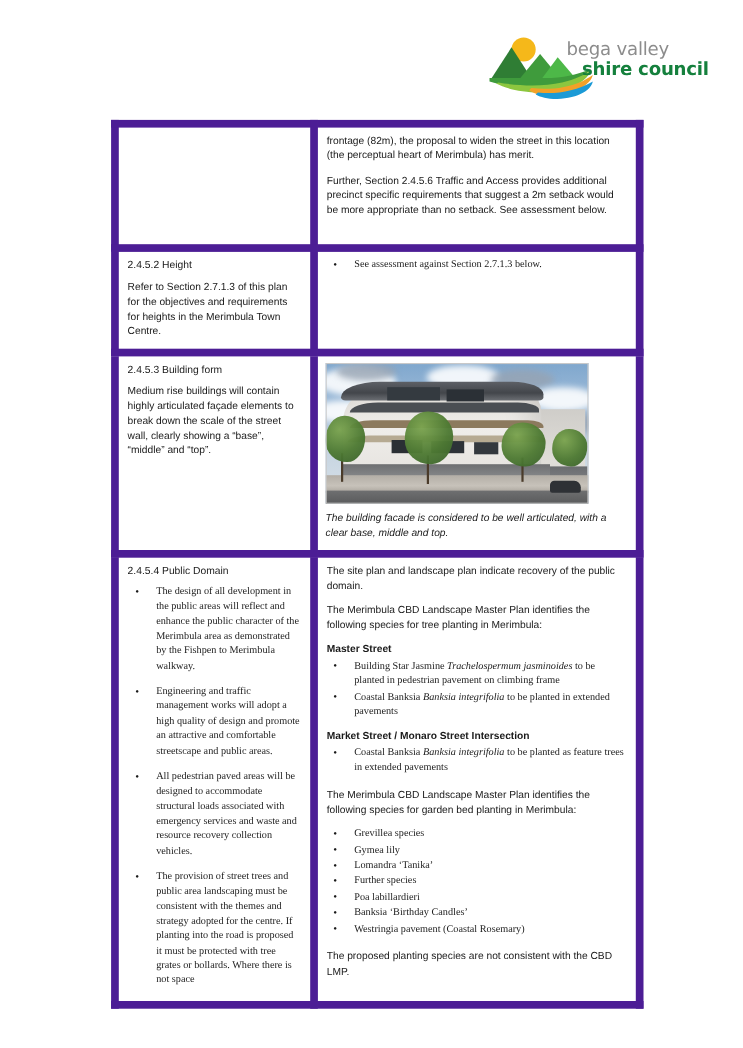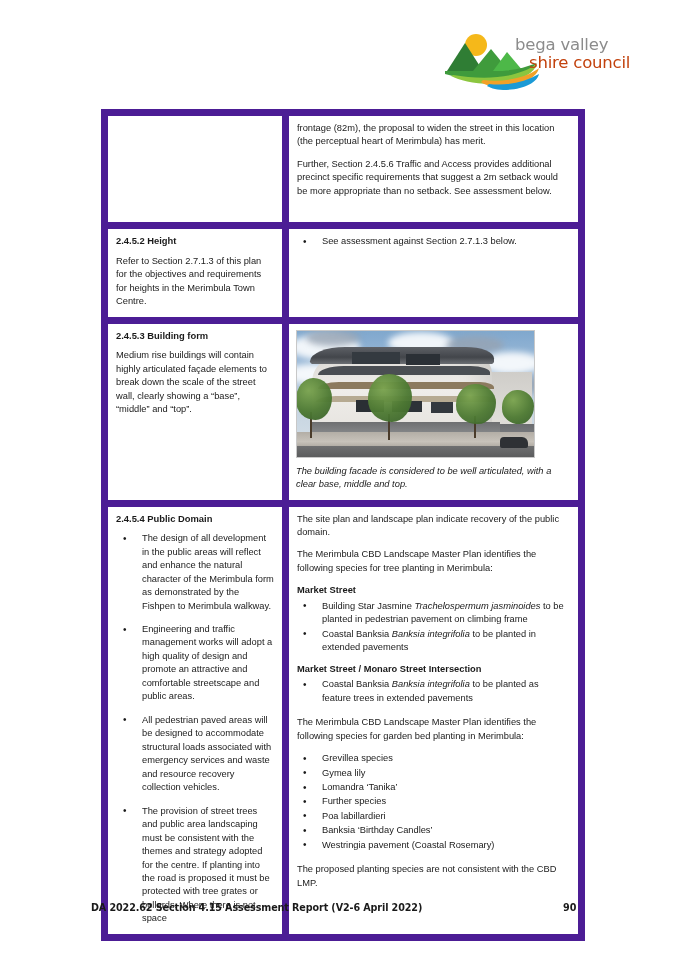--- a/index.html
+++ b/index.html
@@ -56,22 +56,22 @@
     letter-spacing: -0.2px;
     color: #8c8c8c;
     font-weight: 400;
     display: block;
     white-space: nowrap;
   }
   .logo-line2 {
     font-family: "DejaVu Sans", sans-serif;
     font-size: 16.5px;
     letter-spacing: -0.2px;
-    color: #c2410c;
-    font-weight: 400;
+    color: #15803d;
+    font-weight: 700;
     display: block;
     white-space: nowrap;
     margin-left: 14px;
   }
 
   
   .doc-table {
     position: absolute;
     left: 101px;
     top: 109px;
@@ -84,40 +84,41 @@
     vertical-align: top;
     padding: 6px 8px 8px 8px;
     font-size: 9.3px;
     line-height: 1.45;
     color: #1a1a1a;
   }
   .col-left  { width: 181px; }
   .col-right { width: 296px; }
 
   .cell-heading {
-    font-weight: bold;
+    font-weight: normal;
     font-size: 9.4px;
     margin: 0 0 7px 0;
     line-height: 1.35;
   }
   .cell-sub-heading {
     font-weight: bold;
     font-size: 9.3px;
     margin: 8px 0 2px 0;
   }
   .cell-p {
     margin: 0 0 9px 0;
   }
   .cell-p:last-child { margin-bottom: 0; }
   .tight { margin-bottom: 0; font-style: italic; }
 
   ul.bullets {
     margin: 0 0 0 0;
     padding: 0 0 0 17px;
     list-style: none;
+    font-family: Liberation Serif, serif;
   }
   ul.bullets > li {
     position: relative;
     margin: 0 0 10px 0;
     padding-left: 9px;
     line-height: 1.45;
   }
   ul.bullets > li:last-child { margin-bottom: 0; }
   ul.bullets > li::before {
     content: "\2022";
@@ -382,31 +383,31 @@
             <div class="render-edge"></div>
           </div>
           <p class="cell-p tight">The building facade is considered to be well articulated, with a clear base, middle and top.</p>
         </td>
       </tr>
 
       <tr>
         <td>
           <p class="cell-heading">2.4.5.4 Public Domain</p>
           <ul class="bullets">
-            <li>The design of all development in the public areas will reflect and enhance the natural character of the Merimbula form as demonstrated by the Fishpen to Merimbula walkway.</li>
+            <li>The design of all development in the public areas will reflect and enhance the public character of the Merimbula area as demonstrated by the Fishpen to Merimbula walkway.</li>
             <li>Engineering and traffic management works will adopt a high quality of design and promote an attractive and comfortable streetscape and public areas.</li>
             <li>All pedestrian paved areas will be designed to accommodate structural loads associated with emergency services and waste and resource recovery collection vehicles.</li>
             <li>The provision of street trees and public area landscaping must be consistent with the themes and strategy adopted for the centre. If planting into the road is proposed it must be protected with tree grates or bollards. Where there is not space</li>
           </ul>
         </td>
         <td>
           <p class="cell-p">The site plan and landscape plan indicate recovery of the public domain.</p>
           <p class="cell-p">The Merimbula CBD Landscape Master Plan identifies the following species for tree planting in Merimbula:</p>
 
-          <p class="cell-sub-heading">Market Street</p>
+          <p class="cell-sub-heading">Master Street</p>
           <ul class="bullets right-ind compact">
             <li><span>Building Star Jasmine </span><span class="italic">Trachelospermum jasminoides</span><span> to be planted in pedestrian pavement on climbing frame</span></li>
             <li><span>Coastal Banksia </span><span class="italic">Banksia integrifolia</span><span> to be planted in extended pavements</span></li>
           </ul>
 
           <p class="cell-sub-heading">Market Street / Monaro Street Intersection</p>
           <ul class="bullets right-ind compact">
             <li><span>Coastal Banksia </span><span class="italic">Banksia integrifolia</span><span> to be planted as feature trees in extended pavements</span></li>
           </ul>
 
@@ -422,18 +423,14 @@
             <li>Westringia pavement (Coastal Rosemary)</li>
           </ul>
 
           <p class="cell-p" style="margin-top:11px;margin-bottom:12px;">The proposed planting species are not consistent with the CBD LMP.</p>
         </td>
       </tr>
 
     </tbody>
   </table>
 
-  <div class="footer">
-    <div class="footer-left">DA 2022.62 Section 4.15 Assessment Report (V2-6 April 2022)</div>
-    <div class="footer-right">90</div>
-  </div>
 
 </div>
 
 </body></html>

